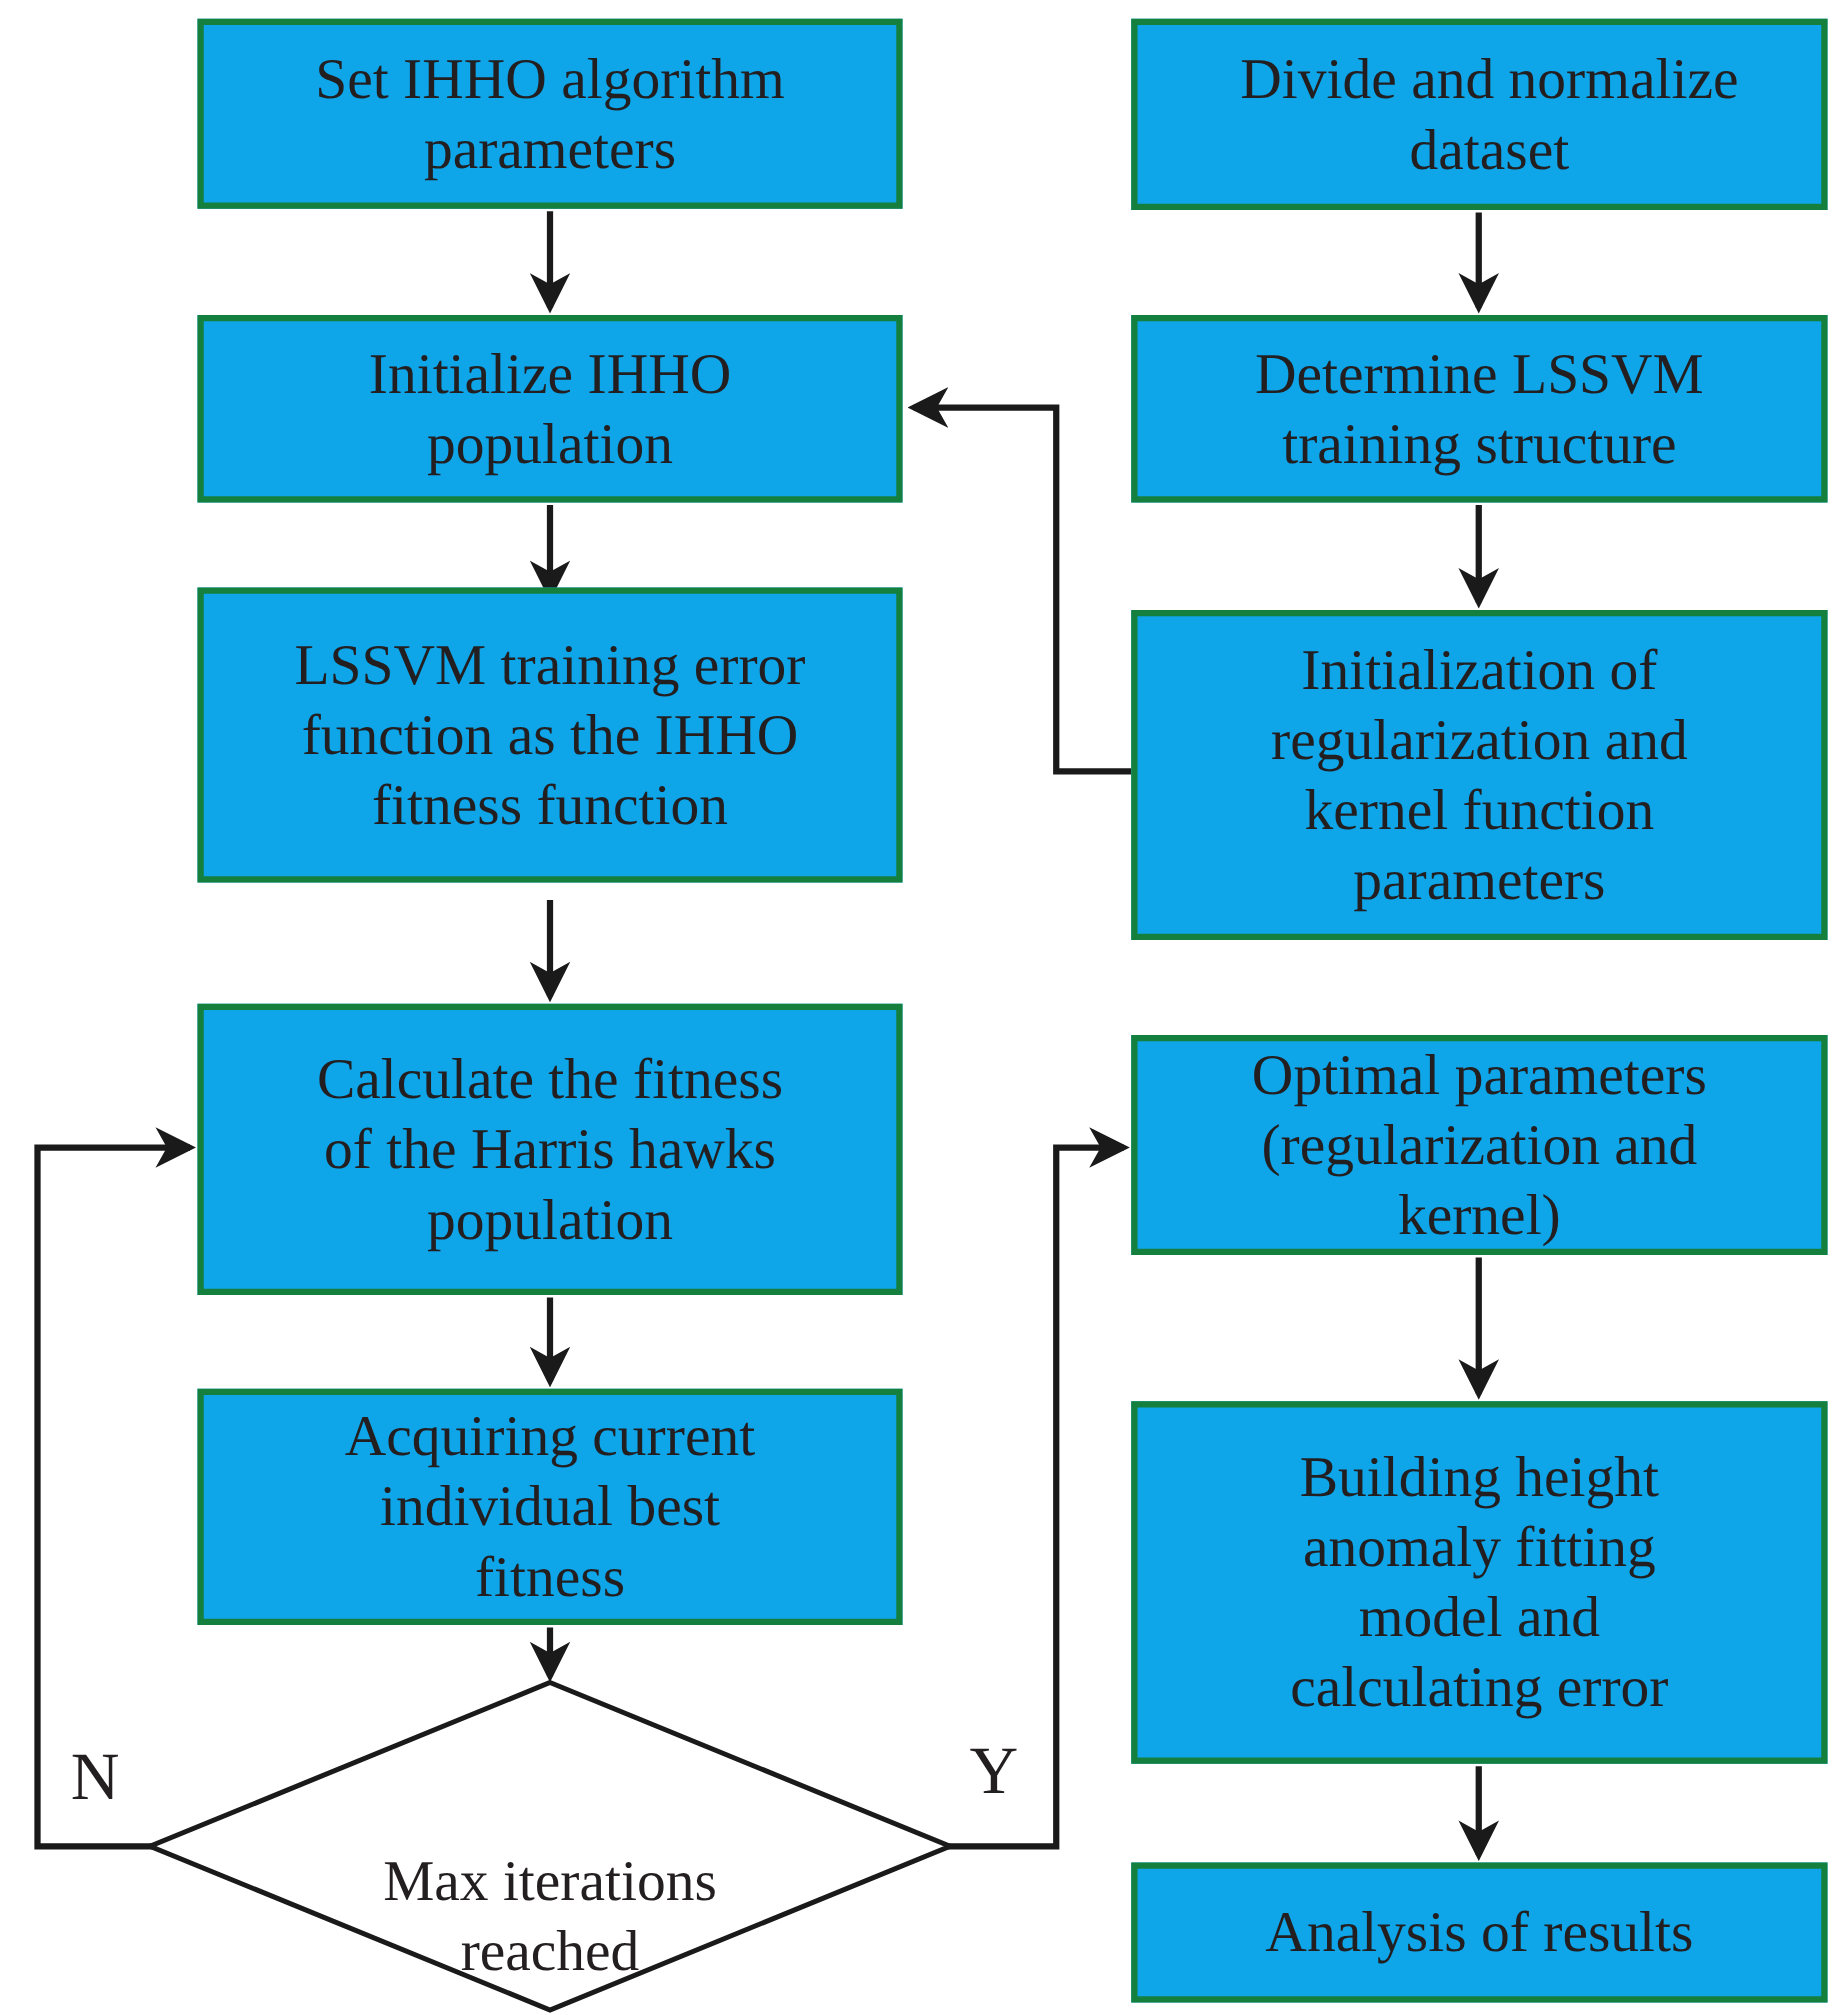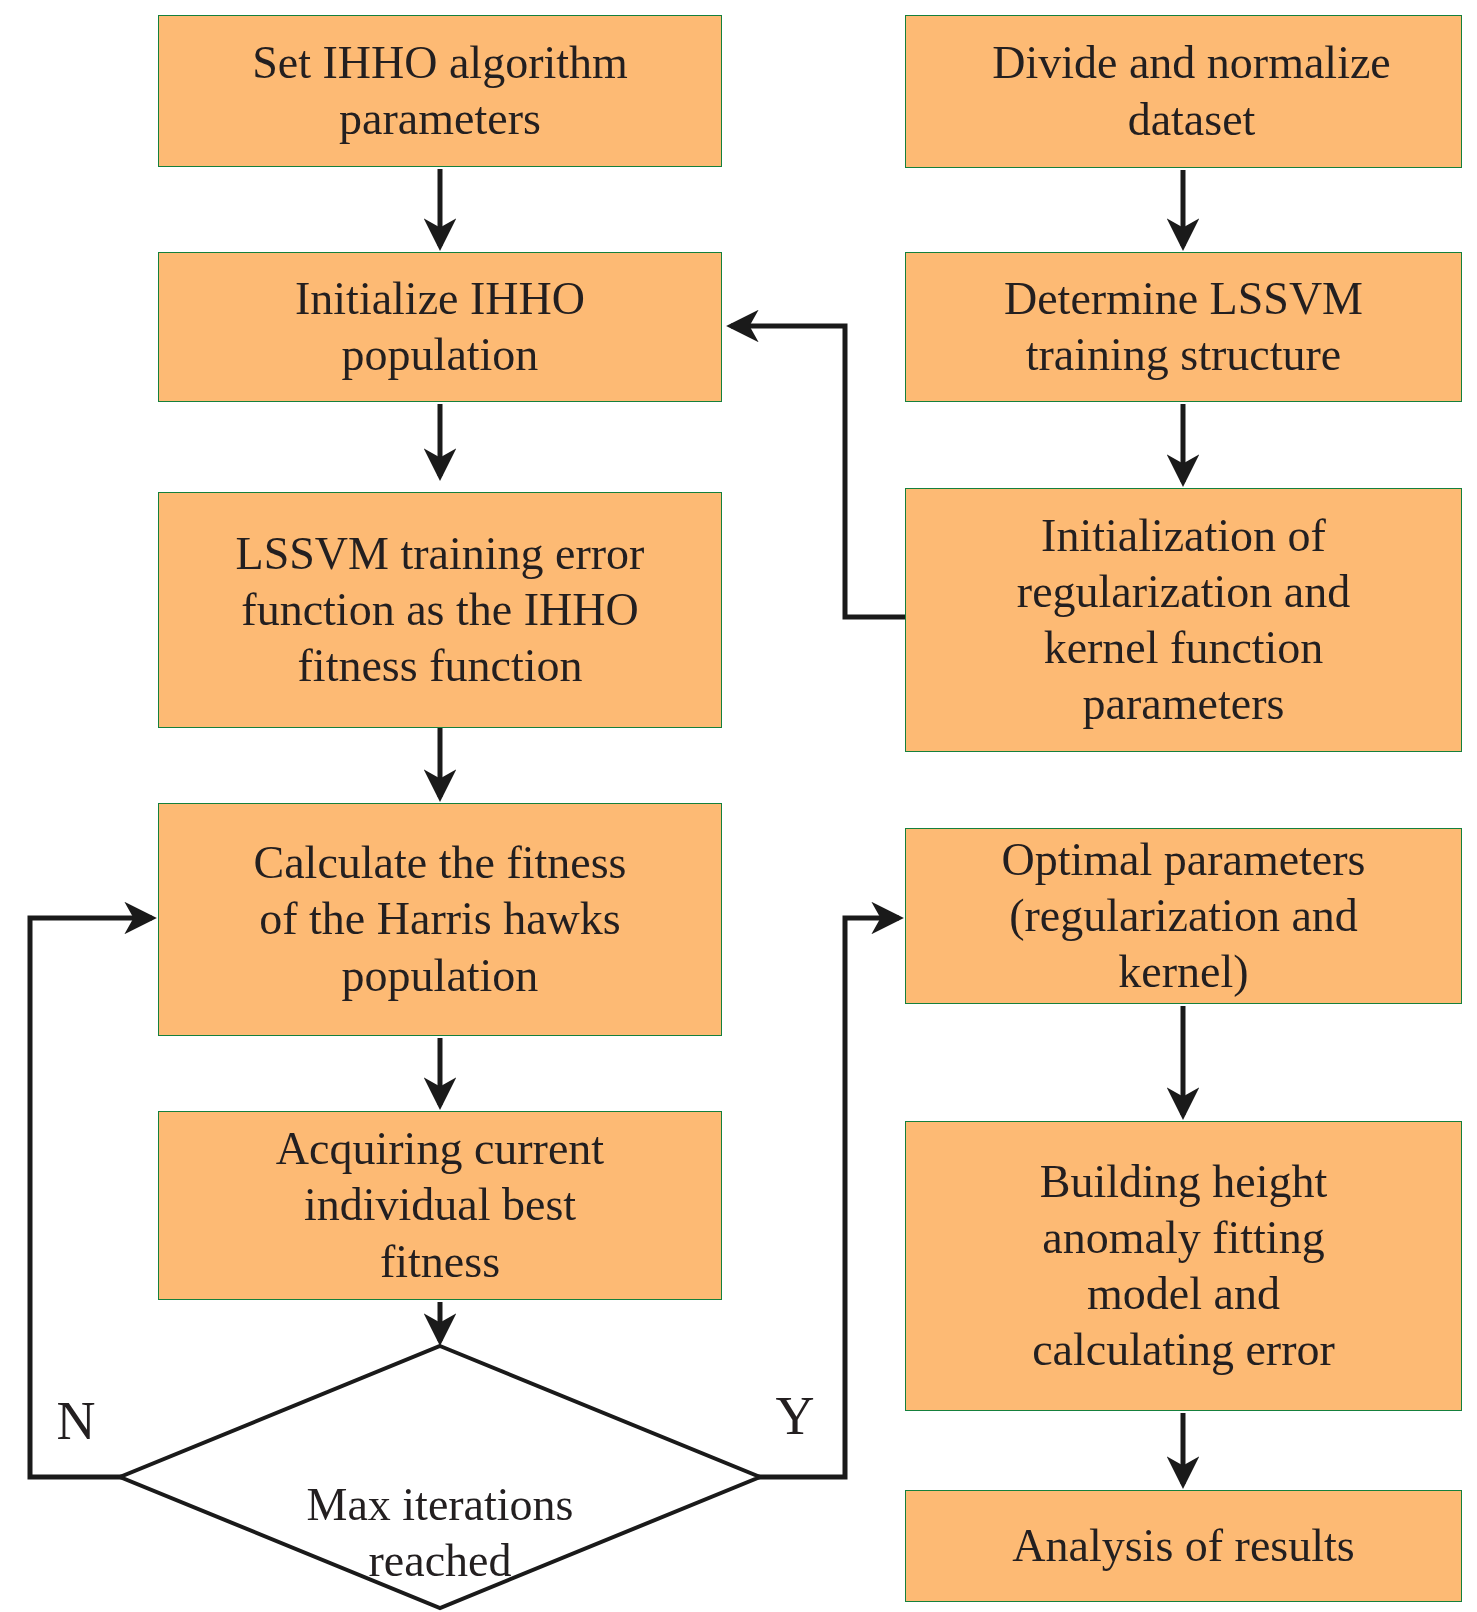--- a/index.html
+++ b/index.html
@@ -31,22 +31,22 @@
   }
   .diamond-shape {
     fill: #ffffff;
     stroke: #1a1a1a;
     stroke-width: 4;
     stroke-linejoin: miter;
   }
   .node {
     position: absolute;
     box-sizing: border-box;
-    border: 1px solid #15803d;
-    background: #fdba74;
+    border: 5px solid #15803d;
+    background: #0ea5e9;
     display: flex;
     align-items: center;
     justify-content: center;
     text-align: center;
   }
   .node-label, .diamond-label {
     font-size: 46px;
     line-height: 1.22;
     white-space: pre-line;
     color: #231f20;
@@ -101,21 +101,21 @@
   <div class="node" style="left:158px; top:15px; width:564px; height:152px;">
     <span class="node-label">Set IHHO algorithm
 parameters</span>
   </div>
 
   <div class="node" style="left:158px; top:252px; width:564px; height:150px;">
     <span class="node-label">Initialize IHHO
 population</span>
   </div>
 
-  <div class="node" style="left:158px; top:492px; width:564px; height:236px;">
+  <div class="node" style="left:158px; top:470px; width:564px; height:236px;">
     <span class="node-label">LSSVM training error
 function as the IHHO
 fitness function</span>
   </div>
 
   <div class="node" style="left:158px; top:803px; width:564px; height:233px;">
     <span class="node-label">Calculate the fitness
 of the Harris hawks
 population</span>
   </div>

